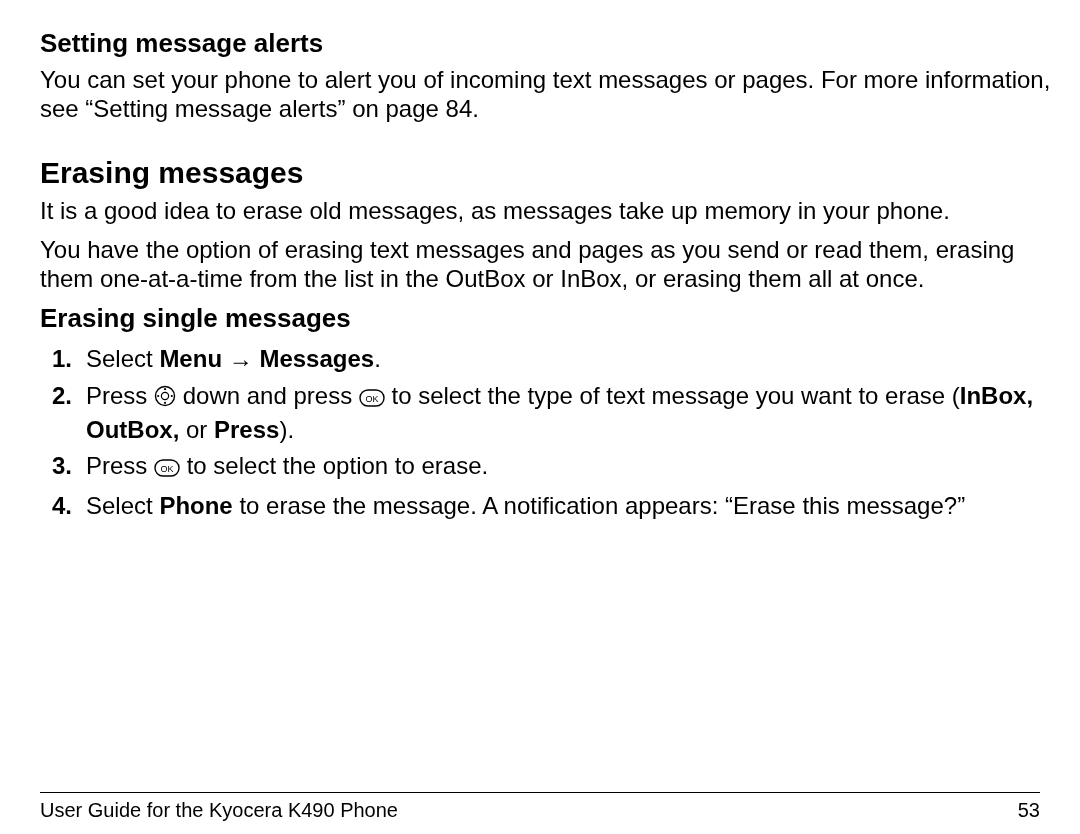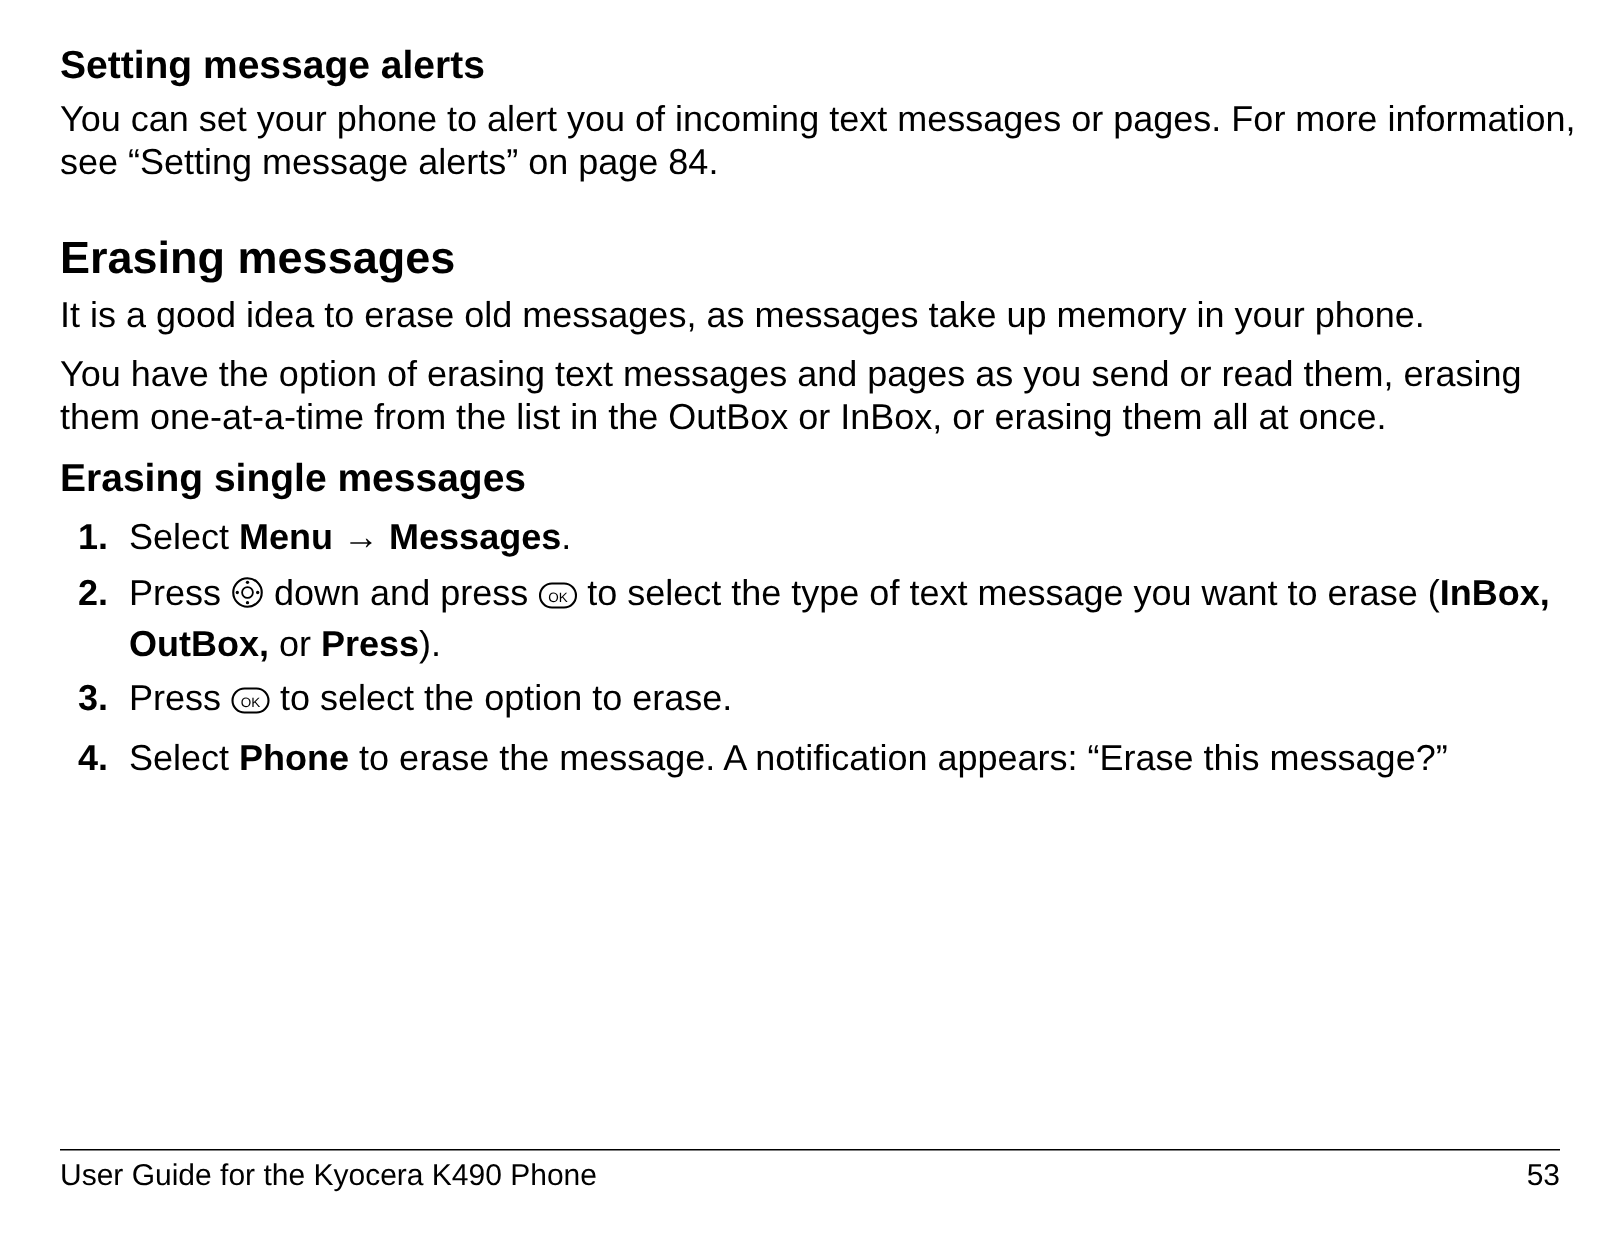--- a/index.html
+++ b/index.html
@@ -55,21 +55,21 @@
   .b { font-weight: bold; }
   .arrow { font-weight: bold; }
   .icon {
     display: inline-block;
     vertical-align: -3px;
   }
   .footer {
     position: absolute;
     left: 40px;
     right: 40px;
-    bottom: 38px;
+    bottom: 12px;
     border-top: 1px solid #000;
     padding-top: 6px;
     display: flex;
     justify-content: space-between;
     font-size: 20px;
   }
 </style>
 </head>
 <body>
 

